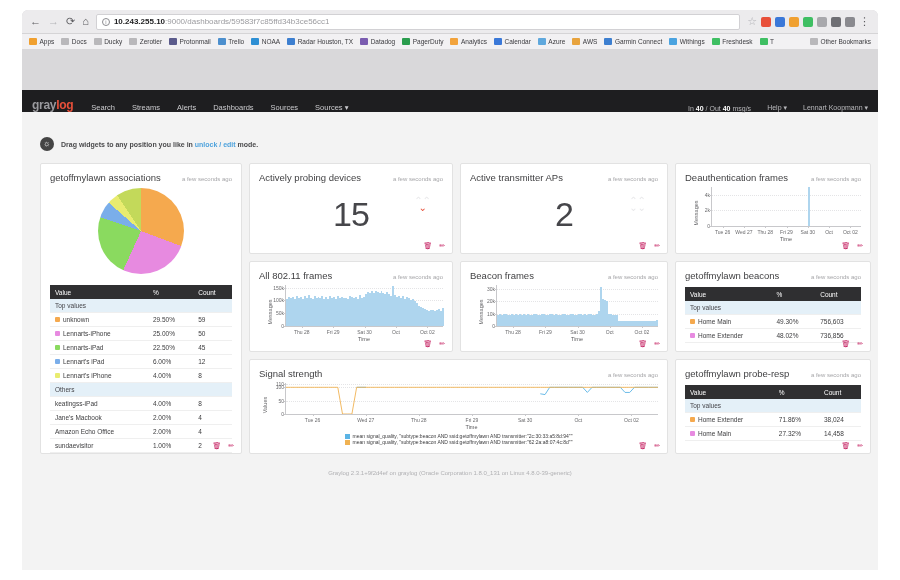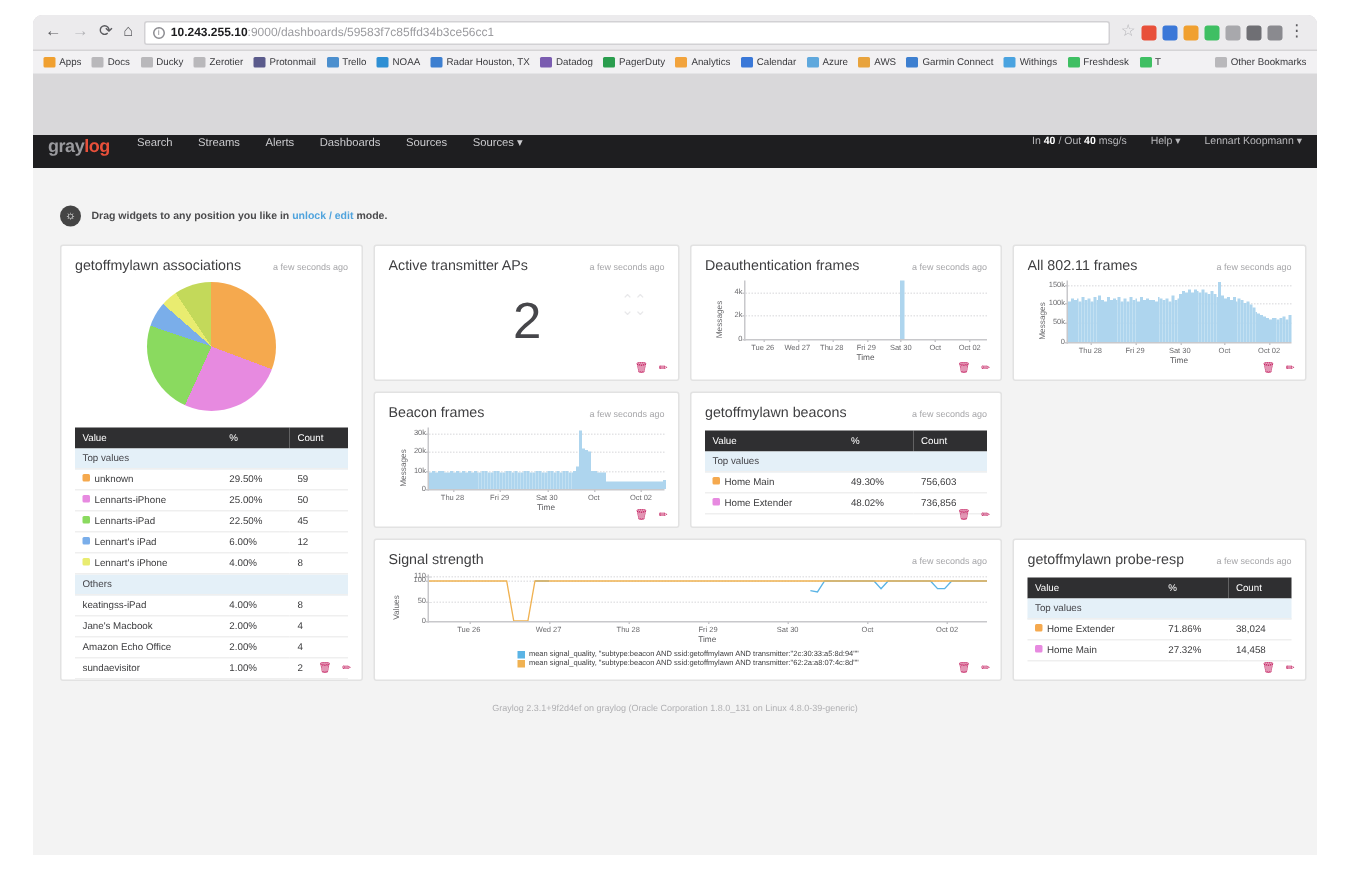--- a/index.html
+++ b/index.html
@@ -47,21 +47,21 @@
            padding: 0 7px; gap: 7px; }
   .bm { display: flex; align-items: center; gap: 2.5px; font-size: 6.5px; color: #3a3a3e;
         white-space: nowrap; }
   .bm-ico { width: 8px; height: 7px; border-radius: 1px; flex: 0 0 auto; }
   .bm-folder { background: #b9b8bb; }
   .bm-spacer { flex: 1; }
 
   
   .app { position: absolute; left: 22px; top: 90px; width: 856px; height: 480px;
          background: #f3f3f3; overflow: hidden; }
-  .gnav { height: 22px; background: #1e1e20; display: flex; align-items: flex-start;
+  .gnav { height: 22px; background: #1e1e20; display: flex; align-items: flex-end;
           padding: 0 10px; }
   .logo { font-size: 12px; font-weight: bold; letter-spacing: -0.3px; margin-right: 18px; }
   .logo .g1 { color: #9a9a9e; } .logo .g2 { color: #e8503a; }
   .gnav-item { font-size: 7.5px; color: #cbcbce; margin-right: 17px; white-space: nowrap; }
   .gnav-right { margin-left: auto; display: flex; align-items: center; gap: 16px; }
   .gnav-right span { font-size: 7px; color: #b8b8bb; white-space: nowrap; }
   .gnav-right b { color: #fff; }
 
   
   .page { padding: 0 18px; }
@@ -359,20 +359,37 @@
                   <td>2</td>
                 </tr>
               </tbody>
           </table>
           <div class="w-acts">
             <span class="act">🗑</span>
             <span class="act pen">✏</span>
           </div>
         </div>
 
+        <div class="w w-probe">
+          <div class="w-head">
+            <div class="w-title">Actively probing devices</div>
+            <div class="w-time">a few seconds ago</div>
+          </div>
+          <div class="bignum-wrap">
+            <div class="bignum">15</div>
+            <div class="trend">
+              <span class="tr-up">⌃⌃</span>
+              <span class="tr-dn" style="color:#e8503a">⌄</span>
+            </div>
+          </div>
+          <div class="w-acts">
+            <span class="act">🗑</span>
+            <span class="act pen">✏</span>
+          </div>
+        </div>
 
         <div class="w w-aps">
           <div class="w-head">
             <div class="w-title">Active transmitter APs</div>
             <div class="w-time">a few seconds ago</div>
           </div>
           <div class="bignum-wrap">
             <div class="bignum">2</div>
             <div class="trend">
               <span class="tr-up">⌃⌃</span>

